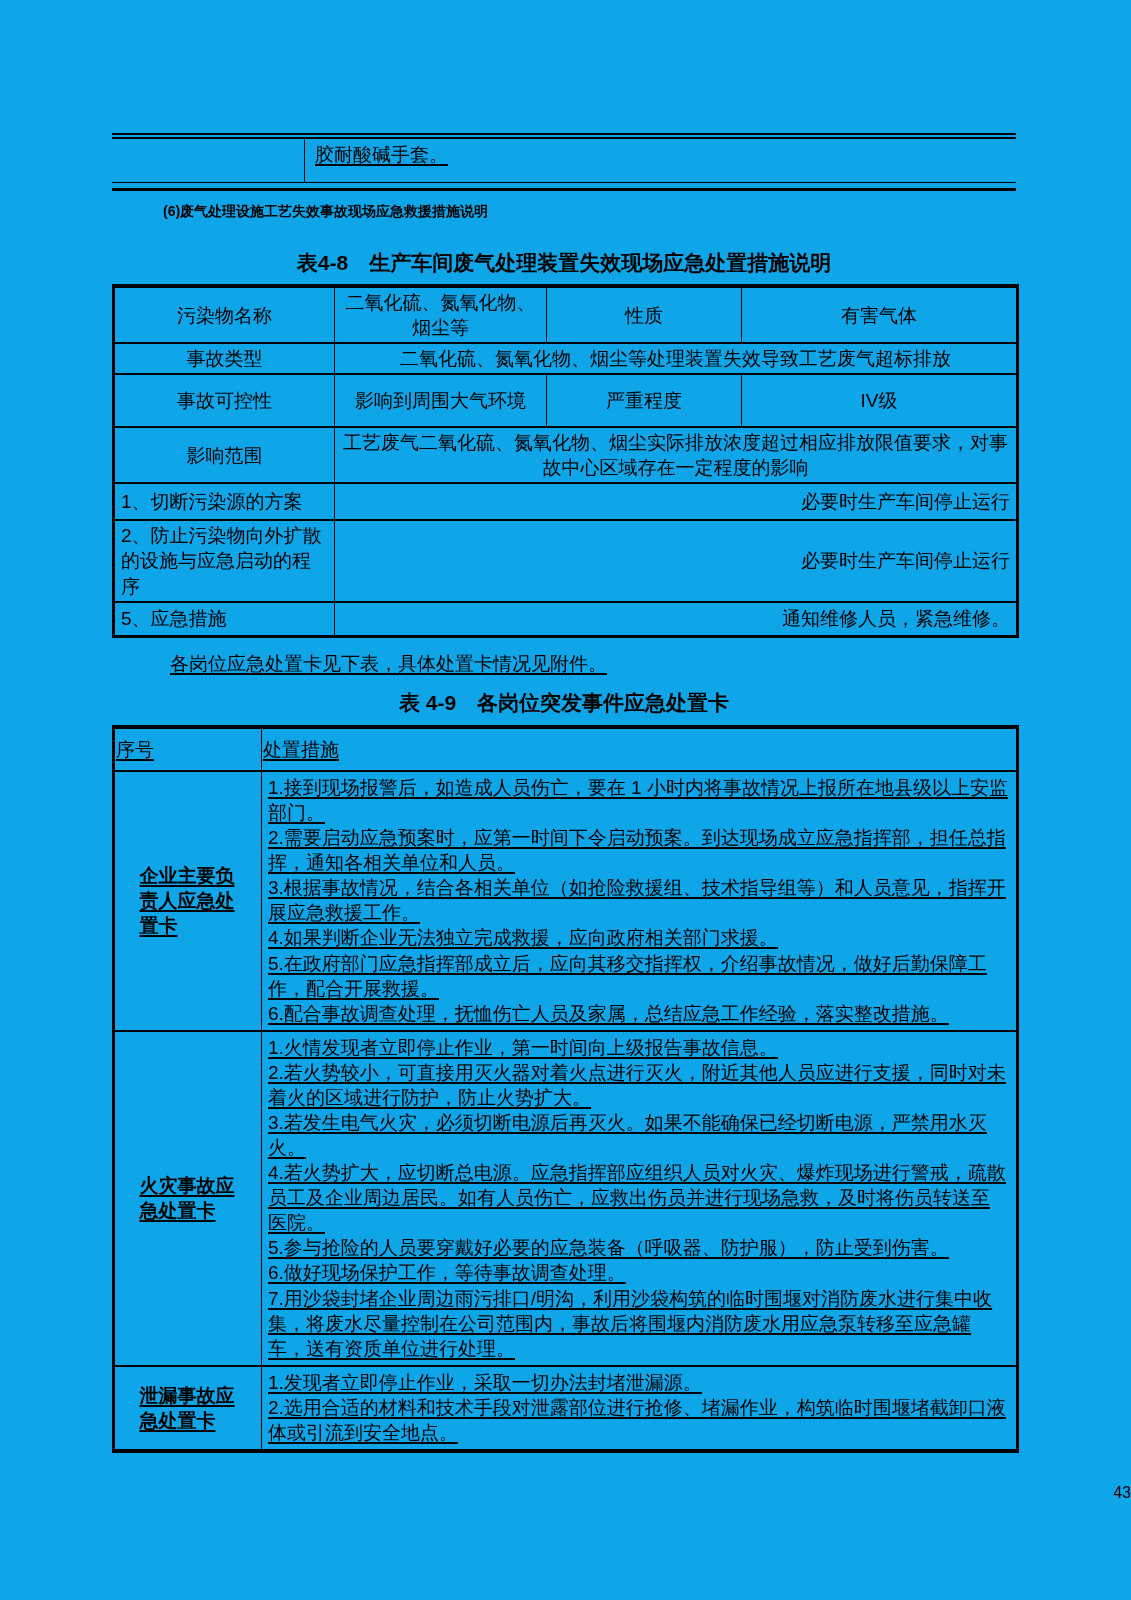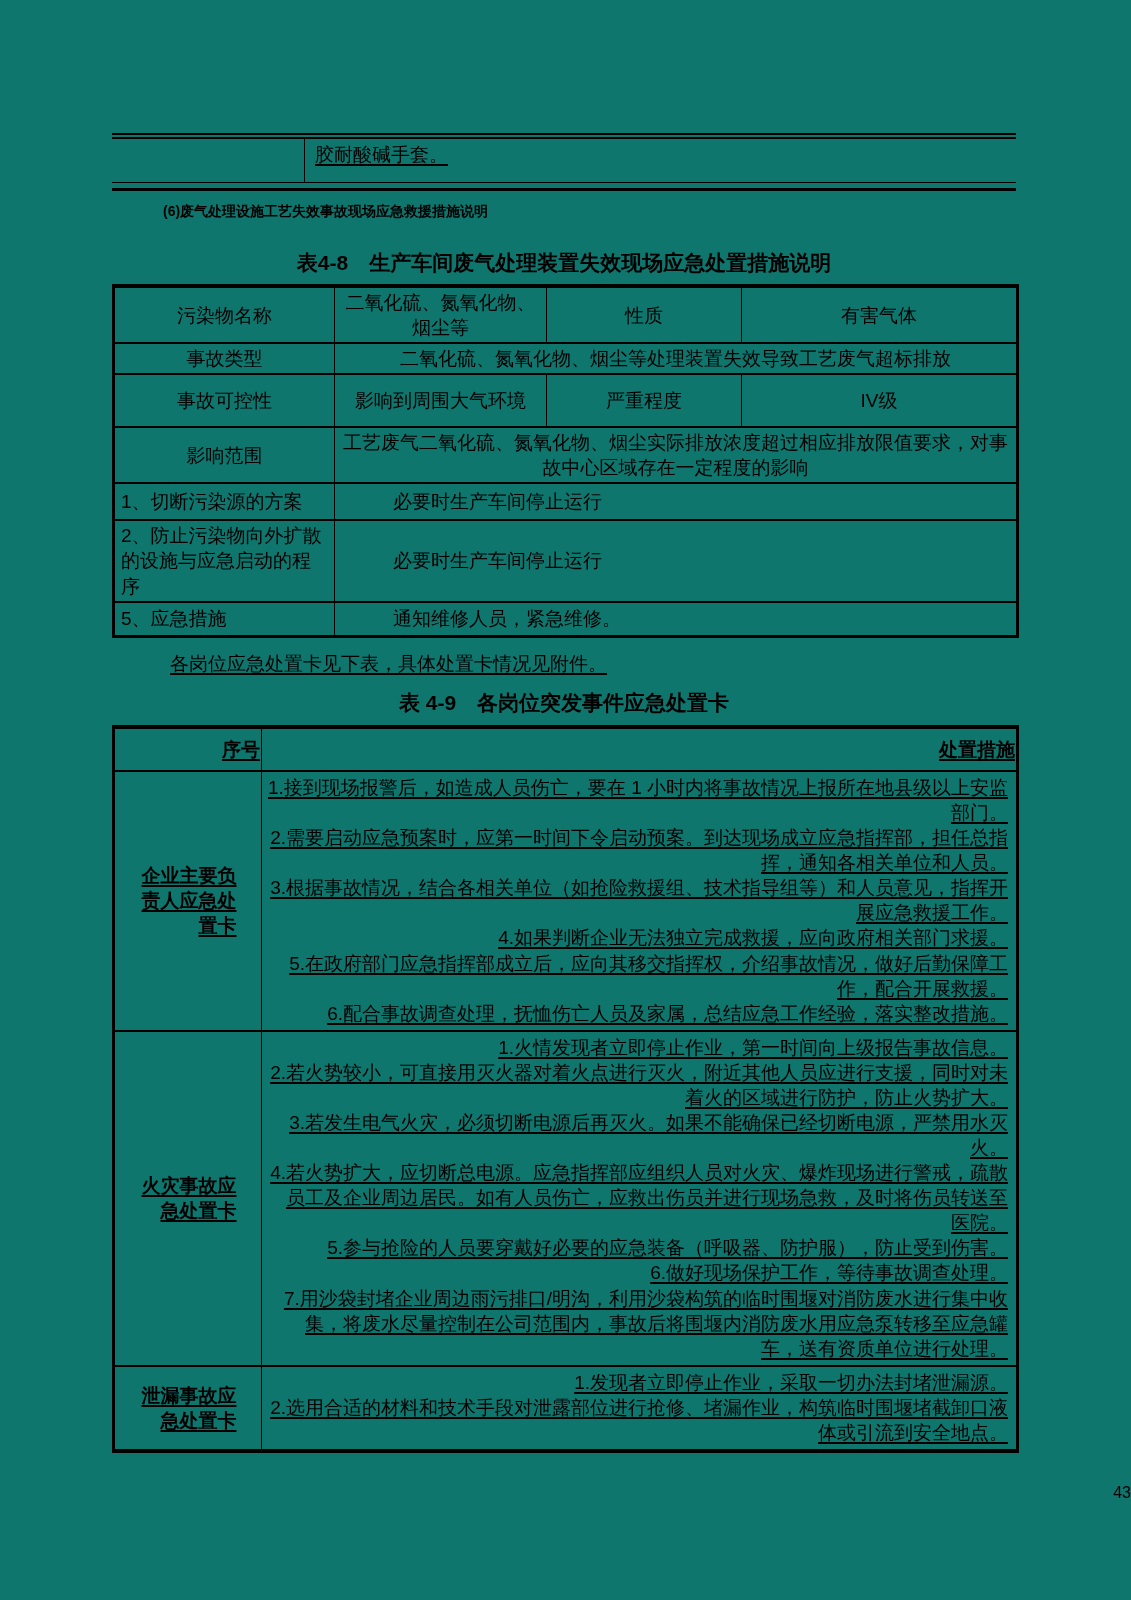--- a/index.html
+++ b/index.html
@@ -1,21 +1,21 @@
 <!DOCTYPE html>
 <html><head>
 <meta charset="utf-8">
 <style>
   * { box-sizing: border-box; }
   html,body { margin:0; padding:0; background:#ffffff; }
   .page {
     position: relative;
     width: 1131px;
     height: 1600px;
-    background: #0f766e;
+    background: #0ea5e9;
     color: #000;
     font-family: "Liberation Sans", "DejaVu Sans", sans-serif;
     font-size: 19px;
     overflow: hidden;
   }
   .u {
     text-decoration: underline;
     text-decoration-thickness: 1.5px;
     text-underline-offset: 3px;
   }
@@ -51,37 +51,37 @@
   .t48 {
     position:absolute; left:112px; top:284px; width:904px;
     border:3px solid #000; border-top:4px solid #000;
   }
   .t48 td {
     border:1px solid #000;
     border-top:2px solid #000; border-bottom:2px solid #000;
     text-align:center; vertical-align:middle; padding:2px 6px;
   }
   .t48 td.cl  { text-align:left; padding-left:6px; }
-  .t48 td.ind { text-align:left; padding-left:58px; }
+  .t48 td.ind { text-align:right; padding-left:58px; }
   .h56{height:56px} .h30{height:30px} .h53{height:53px}
   .h49{height:49px} .h37{height:37px} .h82{height:72px} .h35{height:35px}
 
   
   .note { position:absolute; left:170px; top:651px; }
 
   
   .t49 {
     position:absolute; left:112px; top:725px; width:904px;
     border:3px solid #000; border-top:4px solid #000; border-bottom:4px solid #000;
   }
   .t49 td {
     border:1px solid #000;
-    border-top:2px solid #000; border-bottom:2px solid #000;text-align:right;
-  }
-  .t49 tr.hdr td { height:44px; text-align:right; font-weight:bold; vertical-align:middle; }
+    border-top:2px solid #000; border-bottom:2px solid #000;
+  }
+  .t49 tr.hdr td { height:44px; text-align:left; font-weight:normal; vertical-align:middle; }
   .t49 td.stub-cell { vertical-align:middle;font-weight:bold; }
   .stub { width:97px; margin:0 auto; }
   .t49 td.items-cell { padding:3px 8px 4px 6px; vertical-align:top; }
   .item { margin:0; }
 
   
   .page-num {
     position:absolute; left:0; top:1484px; width:100%;
     text-align:right; font-size:16px;
   }

